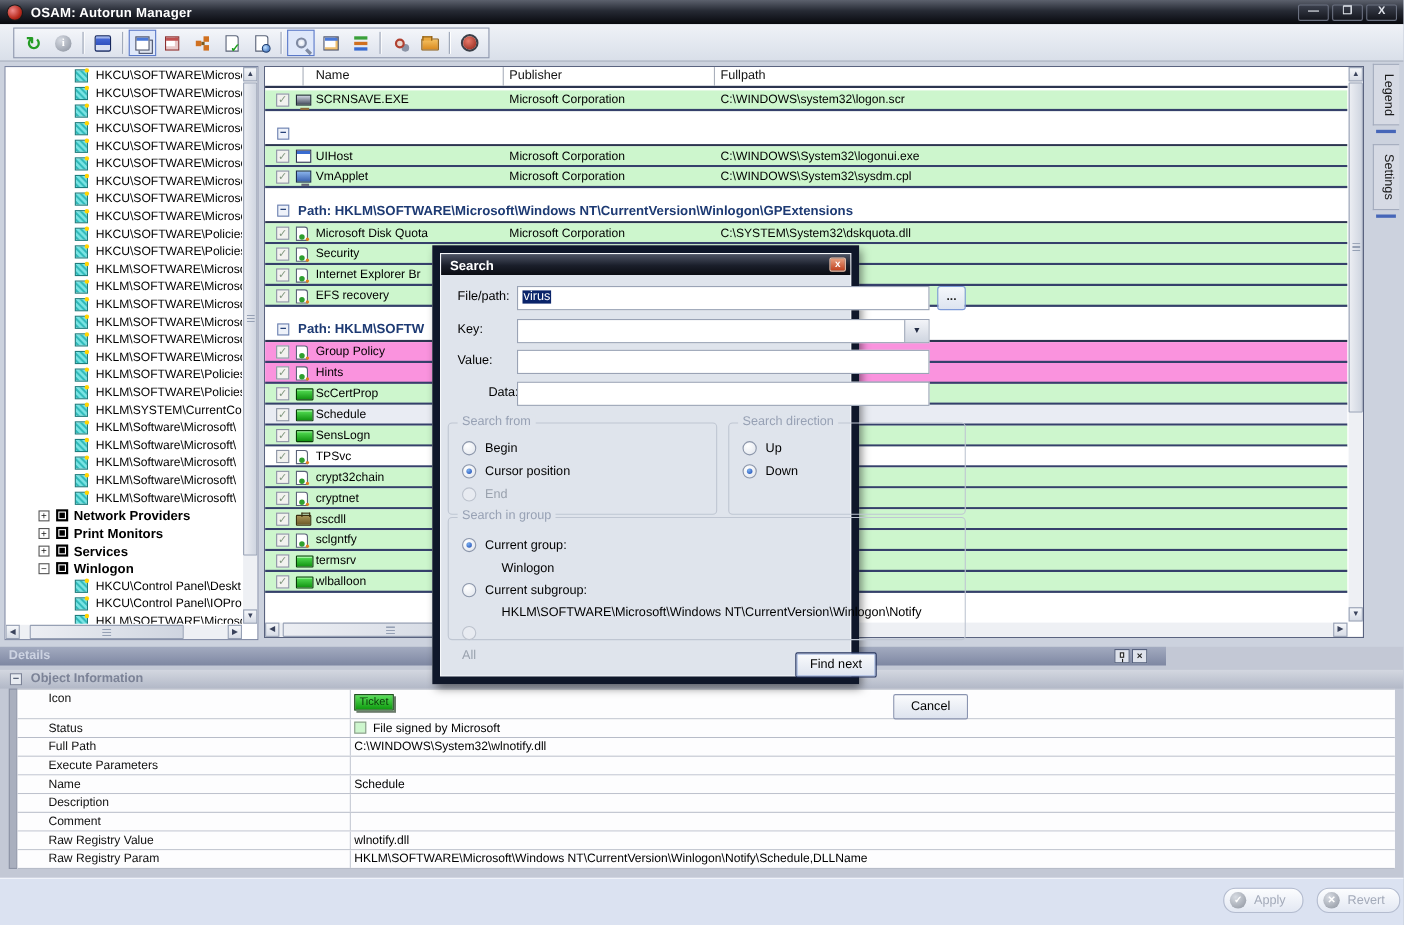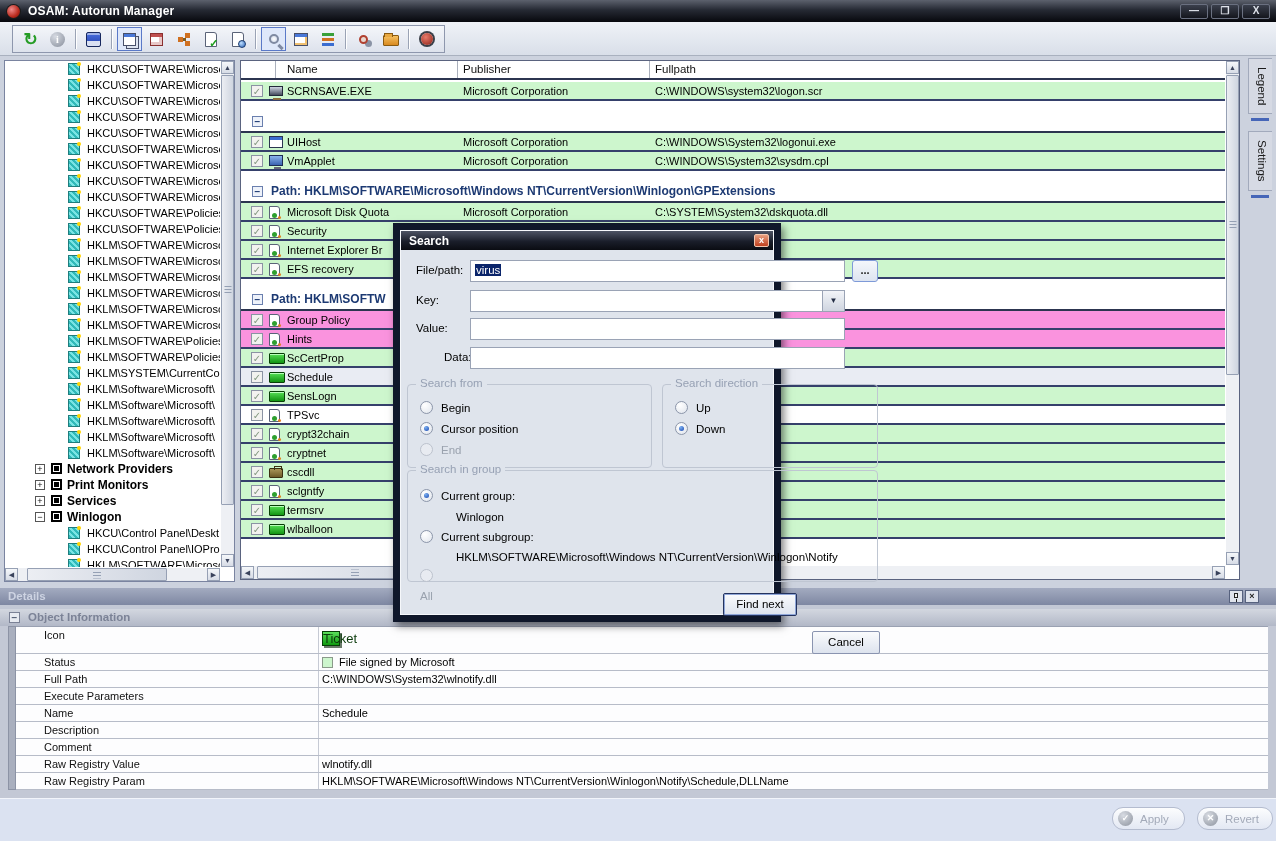--- a/index.html
+++ b/index.html
@@ -111,38 +111,38 @@
   .ri-case::before { content:""; position:absolute; left:4px; top:-3px; width:6px; height:3px; border:1px solid #3a2f10; border-bottom:none; }
 
   
   .side-tabs { position:absolute; right:0; top:58px; width:32px; }
   .vtab { width:24px; margin-left:4px; background:#d6dae4; border:1px solid #a2aabc; border-right:none;
     writing-mode:vertical-rl; text-orientation:mixed; padding:8px 4px; font-size:11.5px; color:#1a1a1a; margin-bottom:4px; }
   .vtab-bar { width:18px; height:3px; background:#4666b8; margin:0 0 10px 7px; }
 
   
   .details { position:absolute; left:0; top:588px; width:1276px; height:210px; background:#c3c8d5; }
-  .details-title { position:absolute; left:0; top:0; width:1276px; height:17px;
+  .details-title { position:absolute; left:0; top:0; width:1060px; height:17px;
     background:linear-gradient(#a3abc0,#7e87a2); color:#cdd3e2; font-weight:bold; font-size:11.5px; padding:2px 16px 0 8px; }
   .dt-btn { position:absolute; top:2px; width:14px; height:13px; background:#dfe3ec; border:1px solid #56617e;
     color:#222; font-size:9px; line-height:11px; text-align:center; font-weight:bold; }
   .pin-glyph { position:absolute; left:4px; top:2px; width:4px; height:5px; border:1px solid #222; background:#eee; }
   .pin-glyph::after { content:""; position:absolute; left:1px; top:5px; width:1px; height:3px; background:#222; }
   .obj-header { position:absolute; left:0; top:21px; width:1276px; height:17px;
     background:linear-gradient(#d3d7e0,#b2b8c7); color:#7b8296; font-weight:bold; font-size:11.5px; padding:2px 0 0 28px; }
   .obj-minus { position:absolute; left:9px; top:3px; width:11px; height:11px; border:1px solid #7b8296; background:#e8ebf1;
     color:#555f75; font-size:10px; line-height:9px; text-align:center; }
   .dgutter { position:absolute; left:8px; top:38px; width:8px; background:#a9afbe; border:1px solid #8c93a5; }
   .dtable { position:absolute; left:16px; top:38px; right:8px; background:#fff; border-top:1px solid #9aa1b2; }
   .drow { position:relative; border-bottom:1px solid #b7bcc8; background:#fdfdfe; }
   .drow .dlabel { position:absolute; left:28px; top:2px; color:#111; }
   .drow .dvalue { position:absolute; left:306px; top:2px; white-space:nowrap; }
   .dvline { position:absolute; left:302px; top:0; bottom:0; width:1px; background:#c6cad4; }
-  .ticket-big { display:inline-block; width:18px; height:15px; background:linear-gradient(#5ae05a,#0f9a0f); border:1px solid #063f06;
-    box-shadow:2px 2px 0 #6a7a6a; color:#0a3a0a; font-size:13px; text-align:center; line-height:14px; }
+  .ticket-big { display:inline-block; width:36px; height:15px; background:linear-gradient(#5ae05a,#0f9a0f); border:1px solid #063f06;
+    box-shadow:2px 2px 0 #6a7a6a; color:#0a3a0a; font-size:10px; text-align:center; line-height:14px; }
   .status-swatch { display:inline-block; width:11px; height:11px; background:#cdf6cd; border:1px solid #8a9a8a; vertical-align:-2px; margin-right:6px; }
 
   
   .footer { position:absolute; left:0; top:798px; width:1276px; height:43px; background:#dbe2f1; border-top:1px solid #f2f5fb; }
   .pill { position:absolute; top:8px; height:23px; border:1px solid #b4bccf; border-radius:11px;
     background:linear-gradient(#fcfdfe,#e3e8f3); color:#a3aab9; font-size:11.5px; display:flex; align-items:center; gap:7px; padding:0 12px 0 5px; }
   .pill-ico { width:15px; height:15px; border-radius:50%; background:radial-gradient(circle at 35% 30%,#d8dce3,#8c929d);
     color:#fff; font-size:9px; font-weight:bold; text-align:center; line-height:15px; }
 
   

